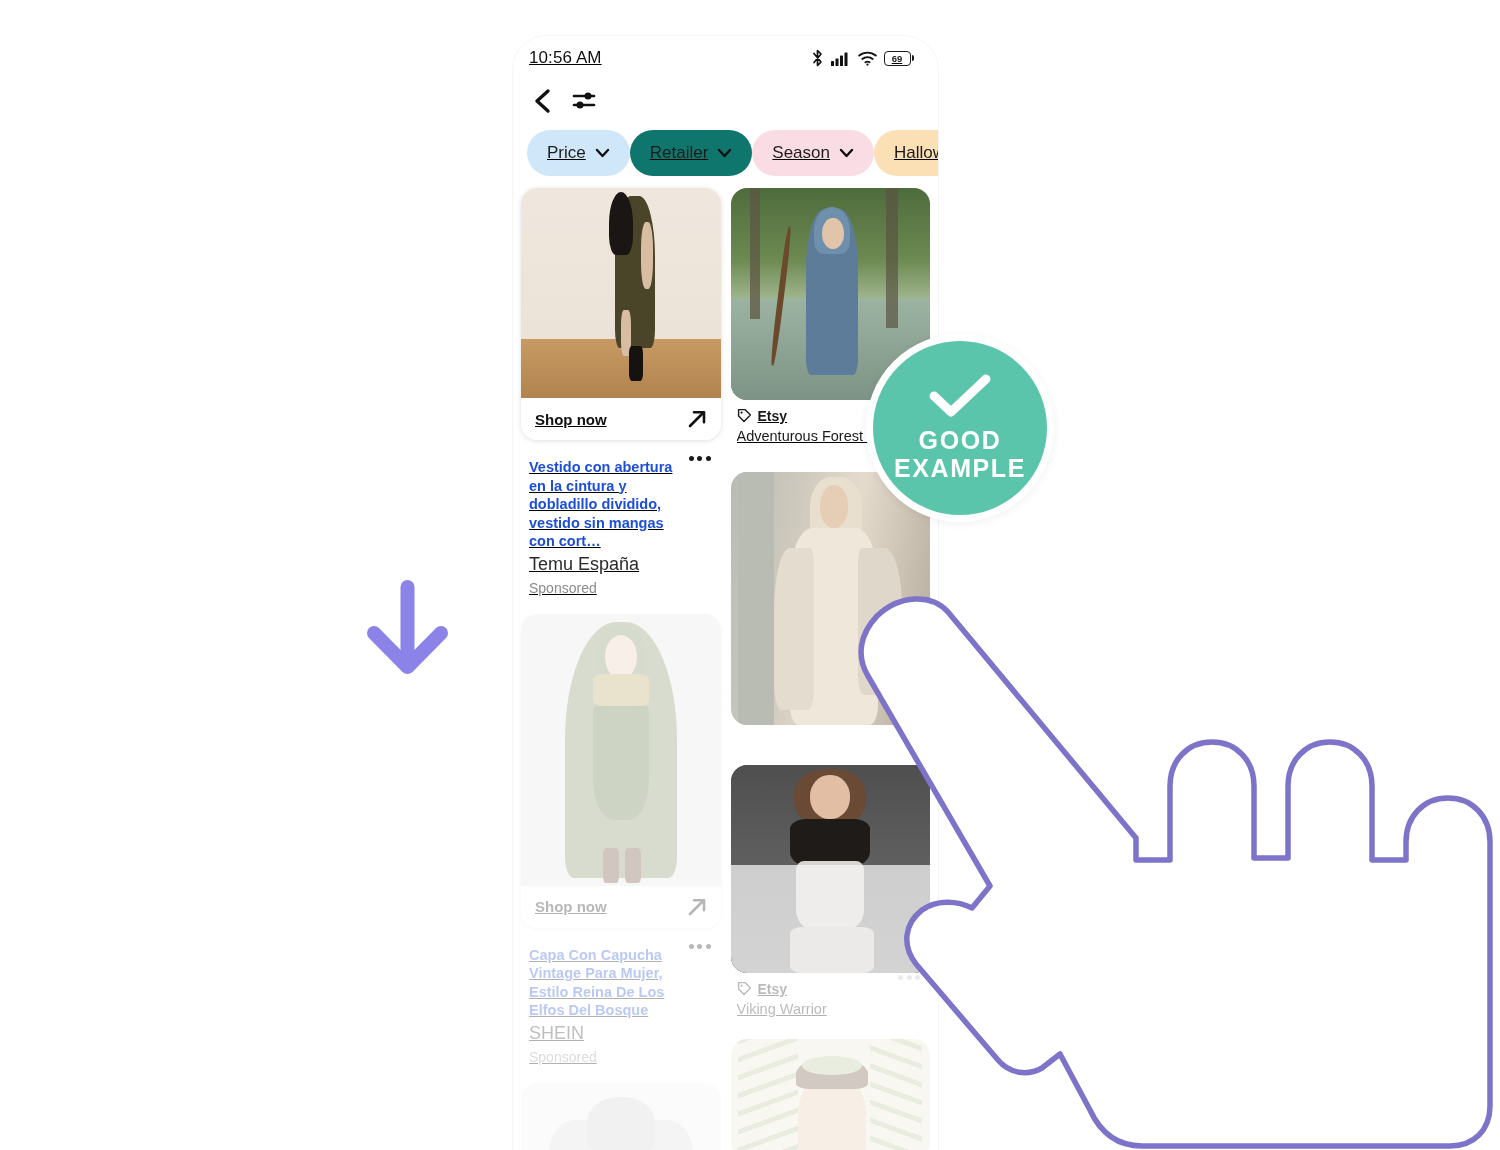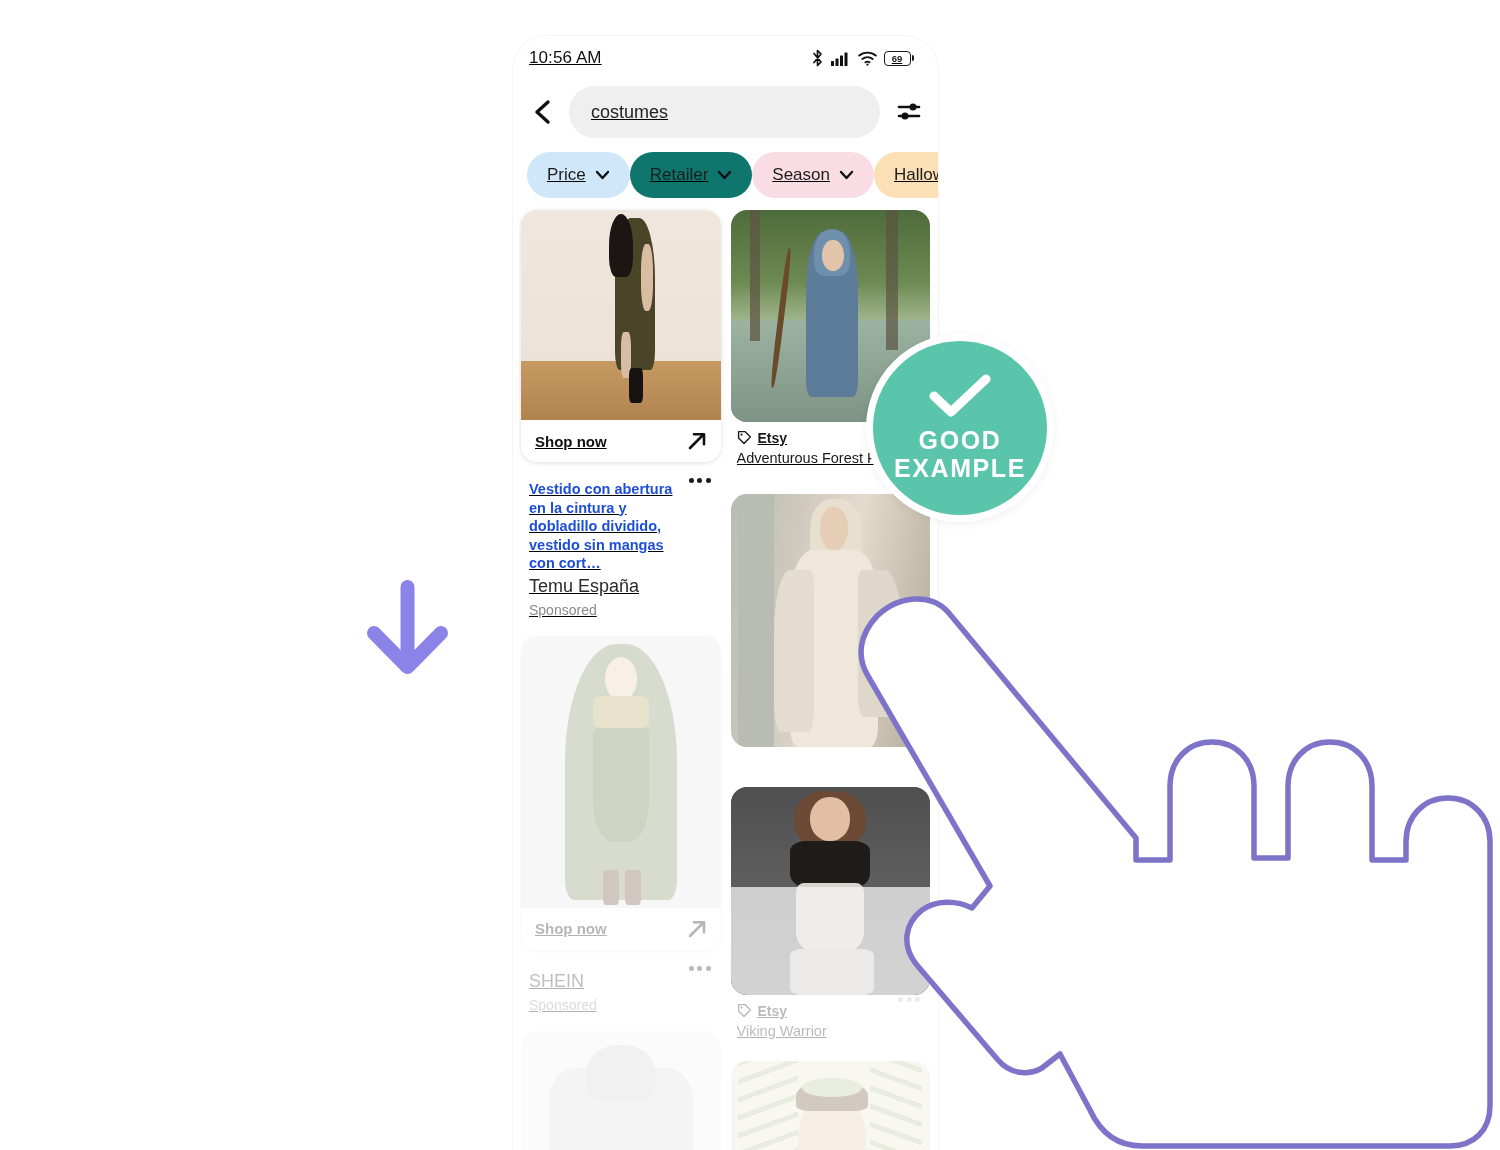--- a/index.html
+++ b/index.html
@@ -151,21 +151,20 @@
         </div>
       </div>
     </div>
 
     <div class="searchrow">
       <div class="backbtn">
         <svg width="20" height="26" viewBox="0 0 20 26">
           <polyline points="15,3 4,13 15,23" fill="none" stroke="#111" stroke-width="3.4" stroke-linecap="round" stroke-linejoin="round"></polyline>
         </svg>
       </div>
-      <div class="searchbox" title="Search for ideas">costumes</div>
       <div class="tunebtn">
         <svg width="26" height="26" viewBox="0 0 26 26">
           <line x1="3" y1="8" x2="23" y2="8" stroke="#111" stroke-width="2.6" stroke-linecap="round"></line>
           <line x1="3" y1="17" x2="23" y2="17" stroke="#111" stroke-width="2.6" stroke-linecap="round"></line>
           <circle cx="17" cy="8" r="3.5" fill="#111"></circle>
           <circle cx="9" cy="17" r="3.5" fill="#111"></circle>
         </svg>
       </div>
     </div>
 
@@ -237,20 +236,21 @@
           </div>
           <div class="shopnow">
             <span>Shop now</span>
             <svg width="20" height="20" viewBox="0 0 20 20">
               <line x1="3" y1="17" x2="16" y2="4" stroke="#111" stroke-width="2.6" stroke-linecap="round"></line>
               <polyline points="7,3.2 17,3.2 17,13.2" fill="none" stroke="#111" stroke-width="2.6" stroke-linecap="round" stroke-linejoin="round"></polyline>
             </svg>
           </div>
         </div>
         <div class="ad-meta faded" style="margin-top:-4px">
+          <div class="ad-title">Capa Con Capucha Vintage Para Mujer, Estilo Reina De Los Elfos Del Bosque</div>
           <div class="ad-brand">SHEIN</div>
           <div class="ad-sponsored">Sponsored</div>
           <div class="dots">
               <i></i>
               <i></i>
               <i></i>
             </div>
         </div>
 
         <div class="card-pin faded" style="margin-top:6px">

